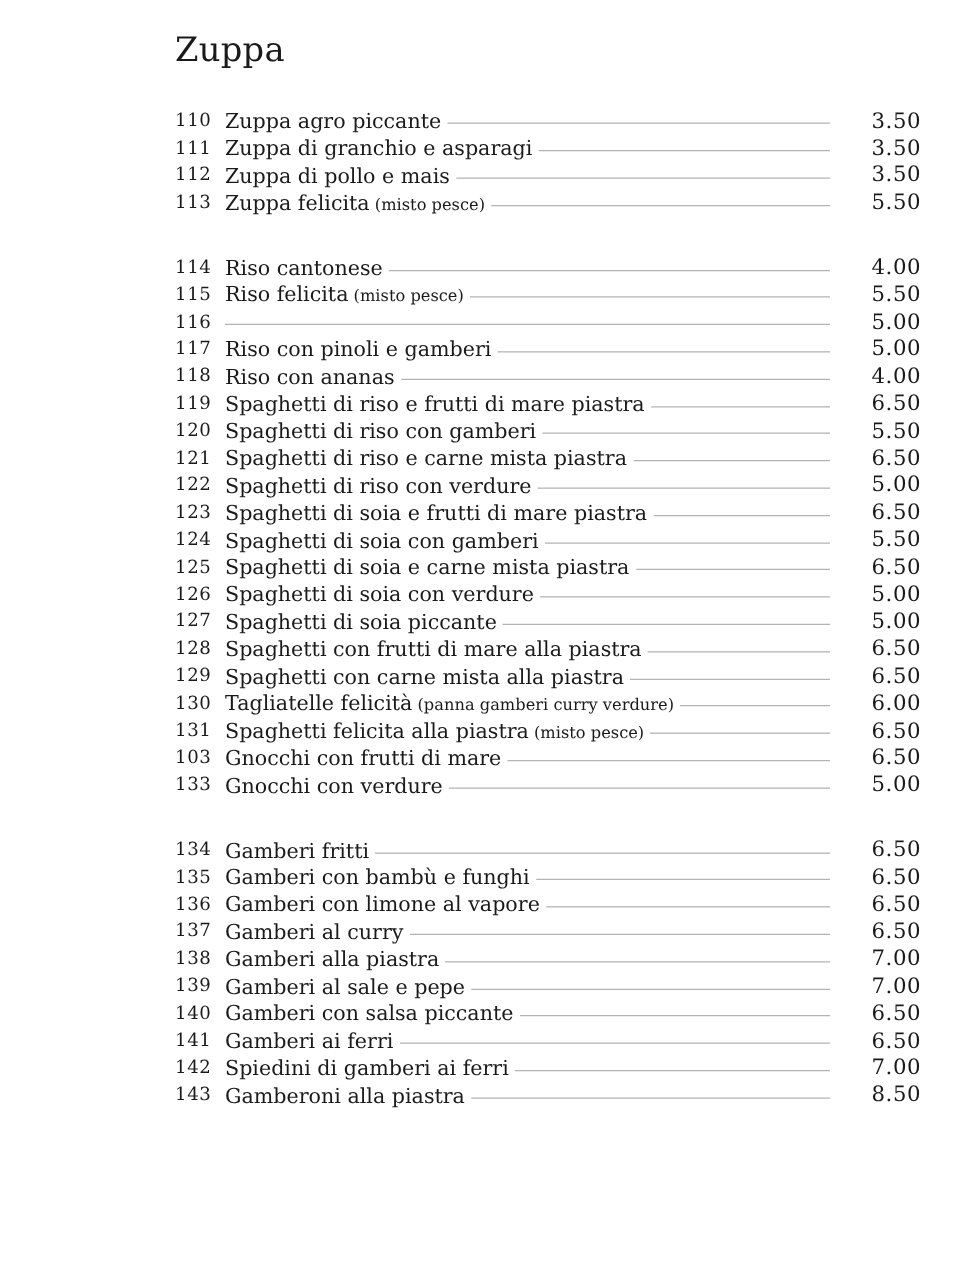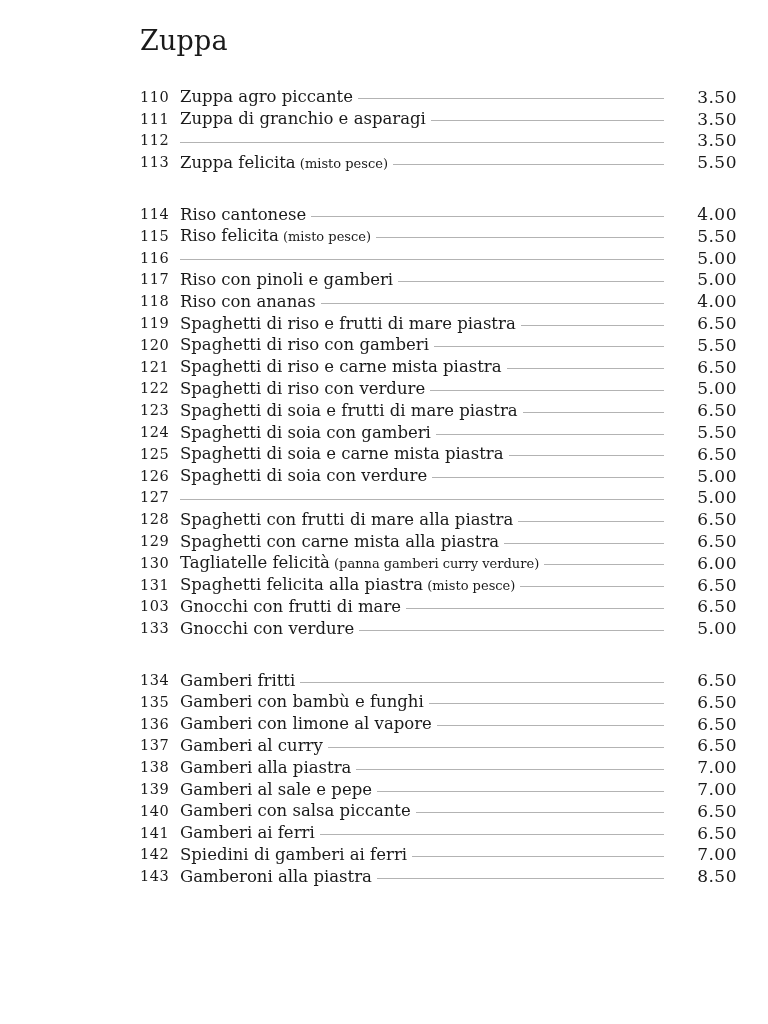--- a/index.html
+++ b/index.html
@@ -76,20 +76,21 @@
             <span class="price">3.50</span>
           </div>
           <div class="row">
             <span class="num">111</span>
             <span class="name">Zuppa di granchio e asparagi</span>
             <span class="leader"></span>
             <span class="price">3.50</span>
           </div>
           <div class="row">
             <span class="num">112</span>
+            <span class="name">Zuppa di pollo e mais</span>
             <span class="leader"></span>
             <span class="price">3.50</span>
           </div>
           <div class="row">
             <span class="num">113</span>
             <span class="name">Zuppa felicita<span class="note"> (misto pesce)</span></span>
             <span class="leader"></span>
             <span class="price">5.50</span>
           </div>
         </div>
@@ -168,20 +169,21 @@
             <span class="price">6.50</span>
           </div>
           <div class="row">
             <span class="num">126</span>
             <span class="name">Spaghetti di soia con verdure</span>
             <span class="leader"></span>
             <span class="price">5.00</span>
           </div>
           <div class="row">
             <span class="num">127</span>
+            <span class="name">Spaghetti di soia piccante</span>
             <span class="leader"></span>
             <span class="price">5.00</span>
           </div>
           <div class="row">
             <span class="num">128</span>
             <span class="name">Spaghetti con frutti di mare alla piastra</span>
             <span class="leader"></span>
             <span class="price">6.50</span>
           </div>
           <div class="row">

